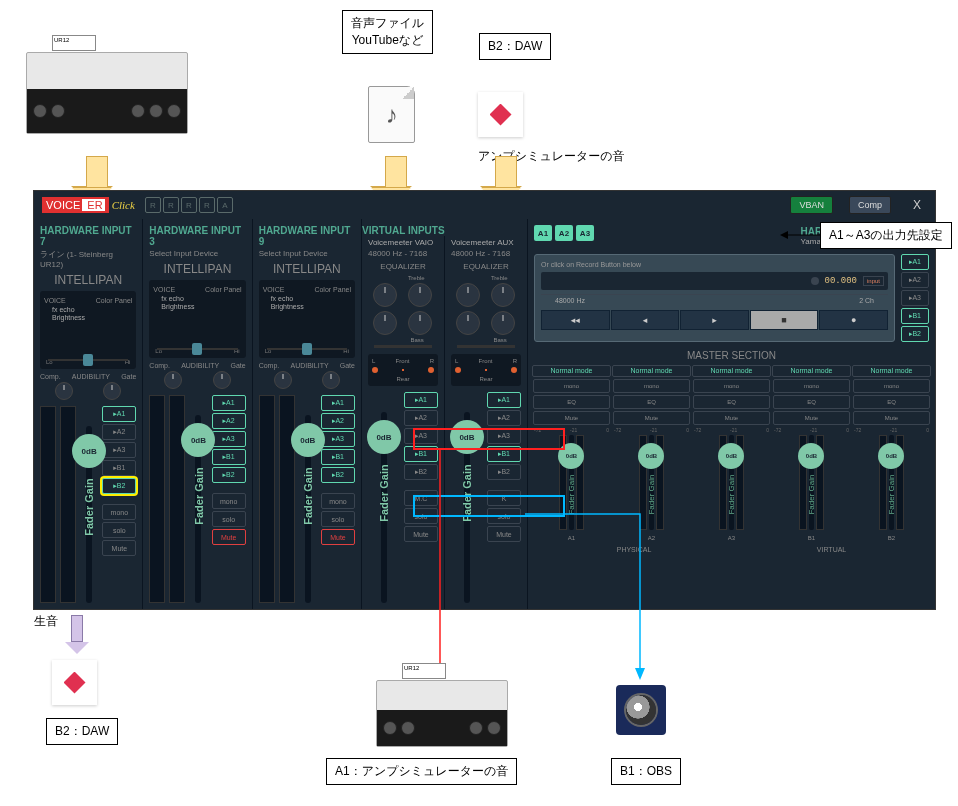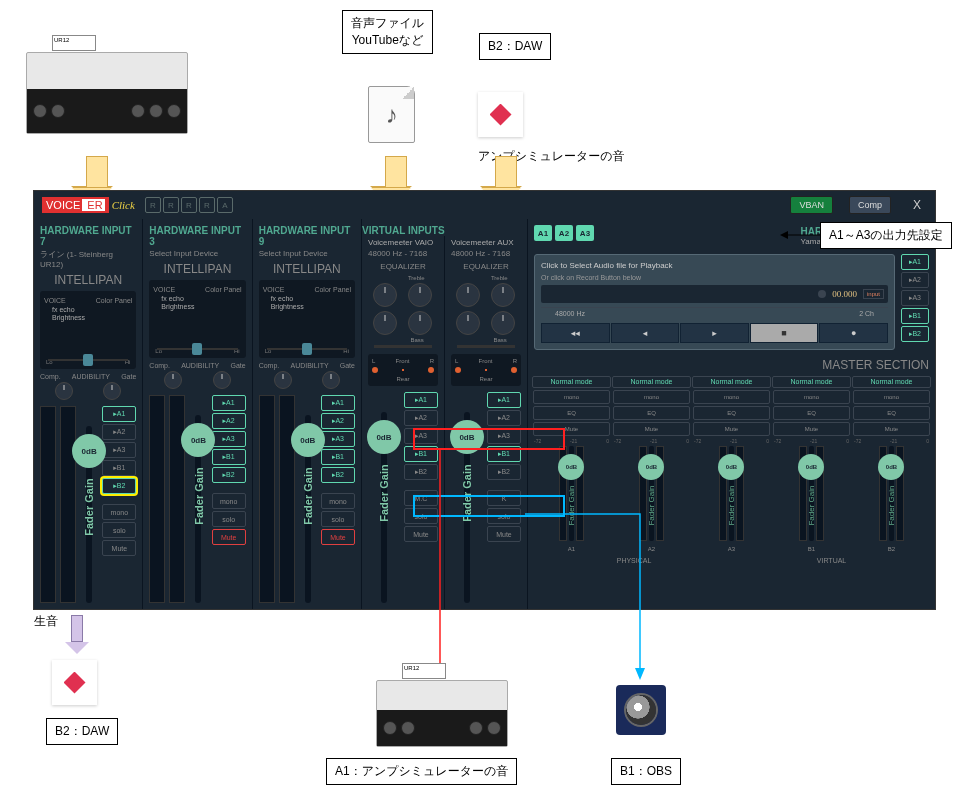--- a/index.html
+++ b/index.html
@@ -77,29 +77,29 @@
 .rp-hw{text-align:left}
 .rp-hw-title{color:#50a890;font-size:10px;font-weight:bold}
 .rp-hw-sub{color:#888;font-size:8px}
 .rp-hw-dev{color:#aaa;font-size:8px}
 .tape{margin-top:8px;display:flex;gap:6px}
 .tape-main{flex:1;background:#374955;border:1px solid #566975;border-radius:3px;padding:6px;display:flex;flex-direction:column;gap:4px}
 .tape-msg{color:#ccc;font-size:8px}
 .tape-msg2{color:#999;font-size:7px}
 .tape-display{background:#1a2632;border-radius:2px;padding:4px;display:flex;align-items:center;gap:6px;justify-content:flex-end}
 .tape-dot{width:8px;height:8px;border-radius:50%;background:#3a4450}
-.tape-time{color:#e0c080;font-size:9px;font-family:Liberation Serif, serif}
+.tape-time{color:#e0c080;font-size:9px;font-family:Liberation Mono, monospace}
 .tape-in{color:#e08060;font-size:6px;border:1px solid #3a4450;padding:1px 3px}
 .tape-info{display:flex;justify-content:space-between;font-size:7px;color:#aaa;padding:2px 14px;border-top:1px solid #3a4450}
 .tape-ctrl{display:flex;gap:1px;justify-content:center}
 .tc-btn{flex:1;height:18px;background:#234;color:#ccc;display:flex;align-items:center;justify-content:center;font-size:9px;border:1px solid #123}
 .tape-side{width:28px;display:flex;flex-direction:column;gap:2px}
 
 .master{margin-top:8px}
-.master-title{color:#888;font-size:12px;text-align:right;margin-bottom:4px}
+.master-title{color:#888;font-size:10px;text-align:center;margin-bottom:4px}
 .master-strips{display:flex;gap:5px}
 .mstrip{flex:1;display:flex;flex-direction:column;align-items:center;gap:2px}
 .m-mode{color:#60d8b0;font-size:7px;text-align:center;border:1px solid #3a4450;padding:1px;border-radius:2px;width:100%;line-height:1.1}
 .m-btn{width:100%;height:12px;border:1px solid #3a4450;border-radius:2px;color:#888;font-size:6px;display:flex;align-items:center;justify-content:center}
 .m-scale{font-size:5px;color:#666;display:flex;justify-content:space-between;width:100%}
 .m-fader{width:100%;height:95px;display:flex;justify-content:center;gap:2px;position:relative}
 .m-meter{width:6px;background:#0a1420;border:1px solid #333}
 .m-track{width:5px;background:#0a1420;border-radius:2px;position:relative}
 .m-knob{position:absolute;top:8px;left:50%;transform:translateX(-50%);width:26px;height:26px;border-radius:50%;background:#80c8a8;display:flex;align-items:center;justify-content:center;font-size:6px;color:#1a2632;font-weight:bold}
 .m-flabel{transform:rotate(-90deg);position:absolute;top:55px;color:#60a888;font-size:8px;white-space:nowrap}
@@ -464,21 +464,20 @@
           <div class="abx">A2</div>
           <div class="abx">A3</div>
         </div>
         <div class="rp-hw">
           <div><span class="rp-hw-title">HARDWARE OUT</span> <span class="rp-hw-sub">48kHz | 512</span></div>
           <div class="rp-hw-dev">Yamaha Steinberg USB ASIO</div>
         </div>
       </div>
       <div class="tape">
         <div class="tape-main">
-          <div class="tape-msg">Click to Select Audio file for Playback</div>
           <div class="tape-msg2">Or click on Record Button below</div>
           <div class="tape-display">
             <div class="tape-dot"></div>
             <div class="tape-time">00.000</div>
             <div class="tape-in">input</div>
           </div>
           <div class="tape-info">
               <span>48000 Hz</span>
               <span>2 Ch</span>
             </div>

